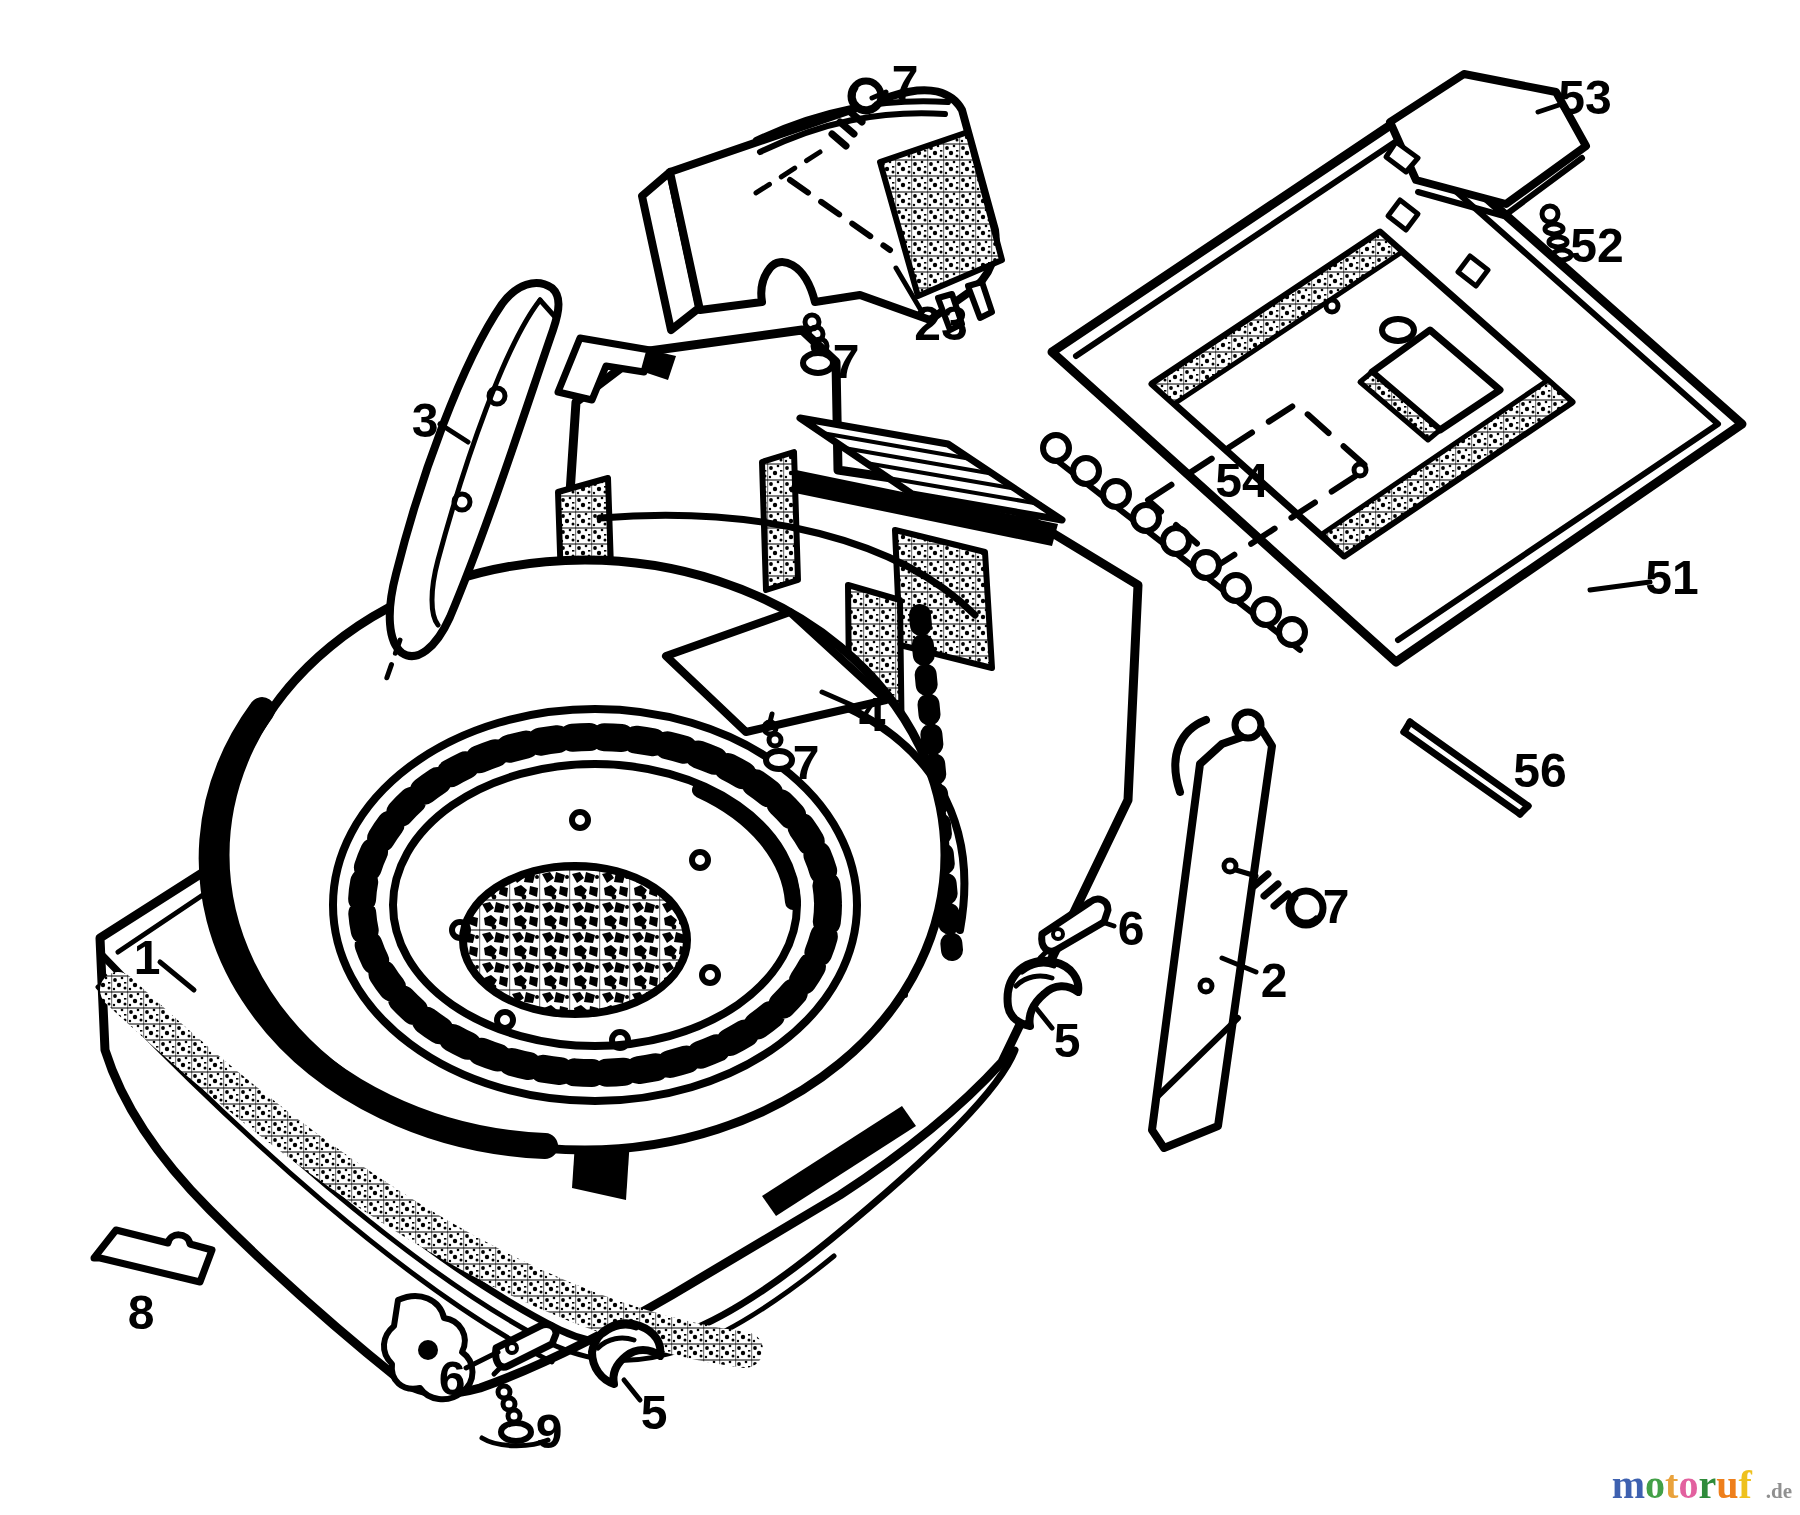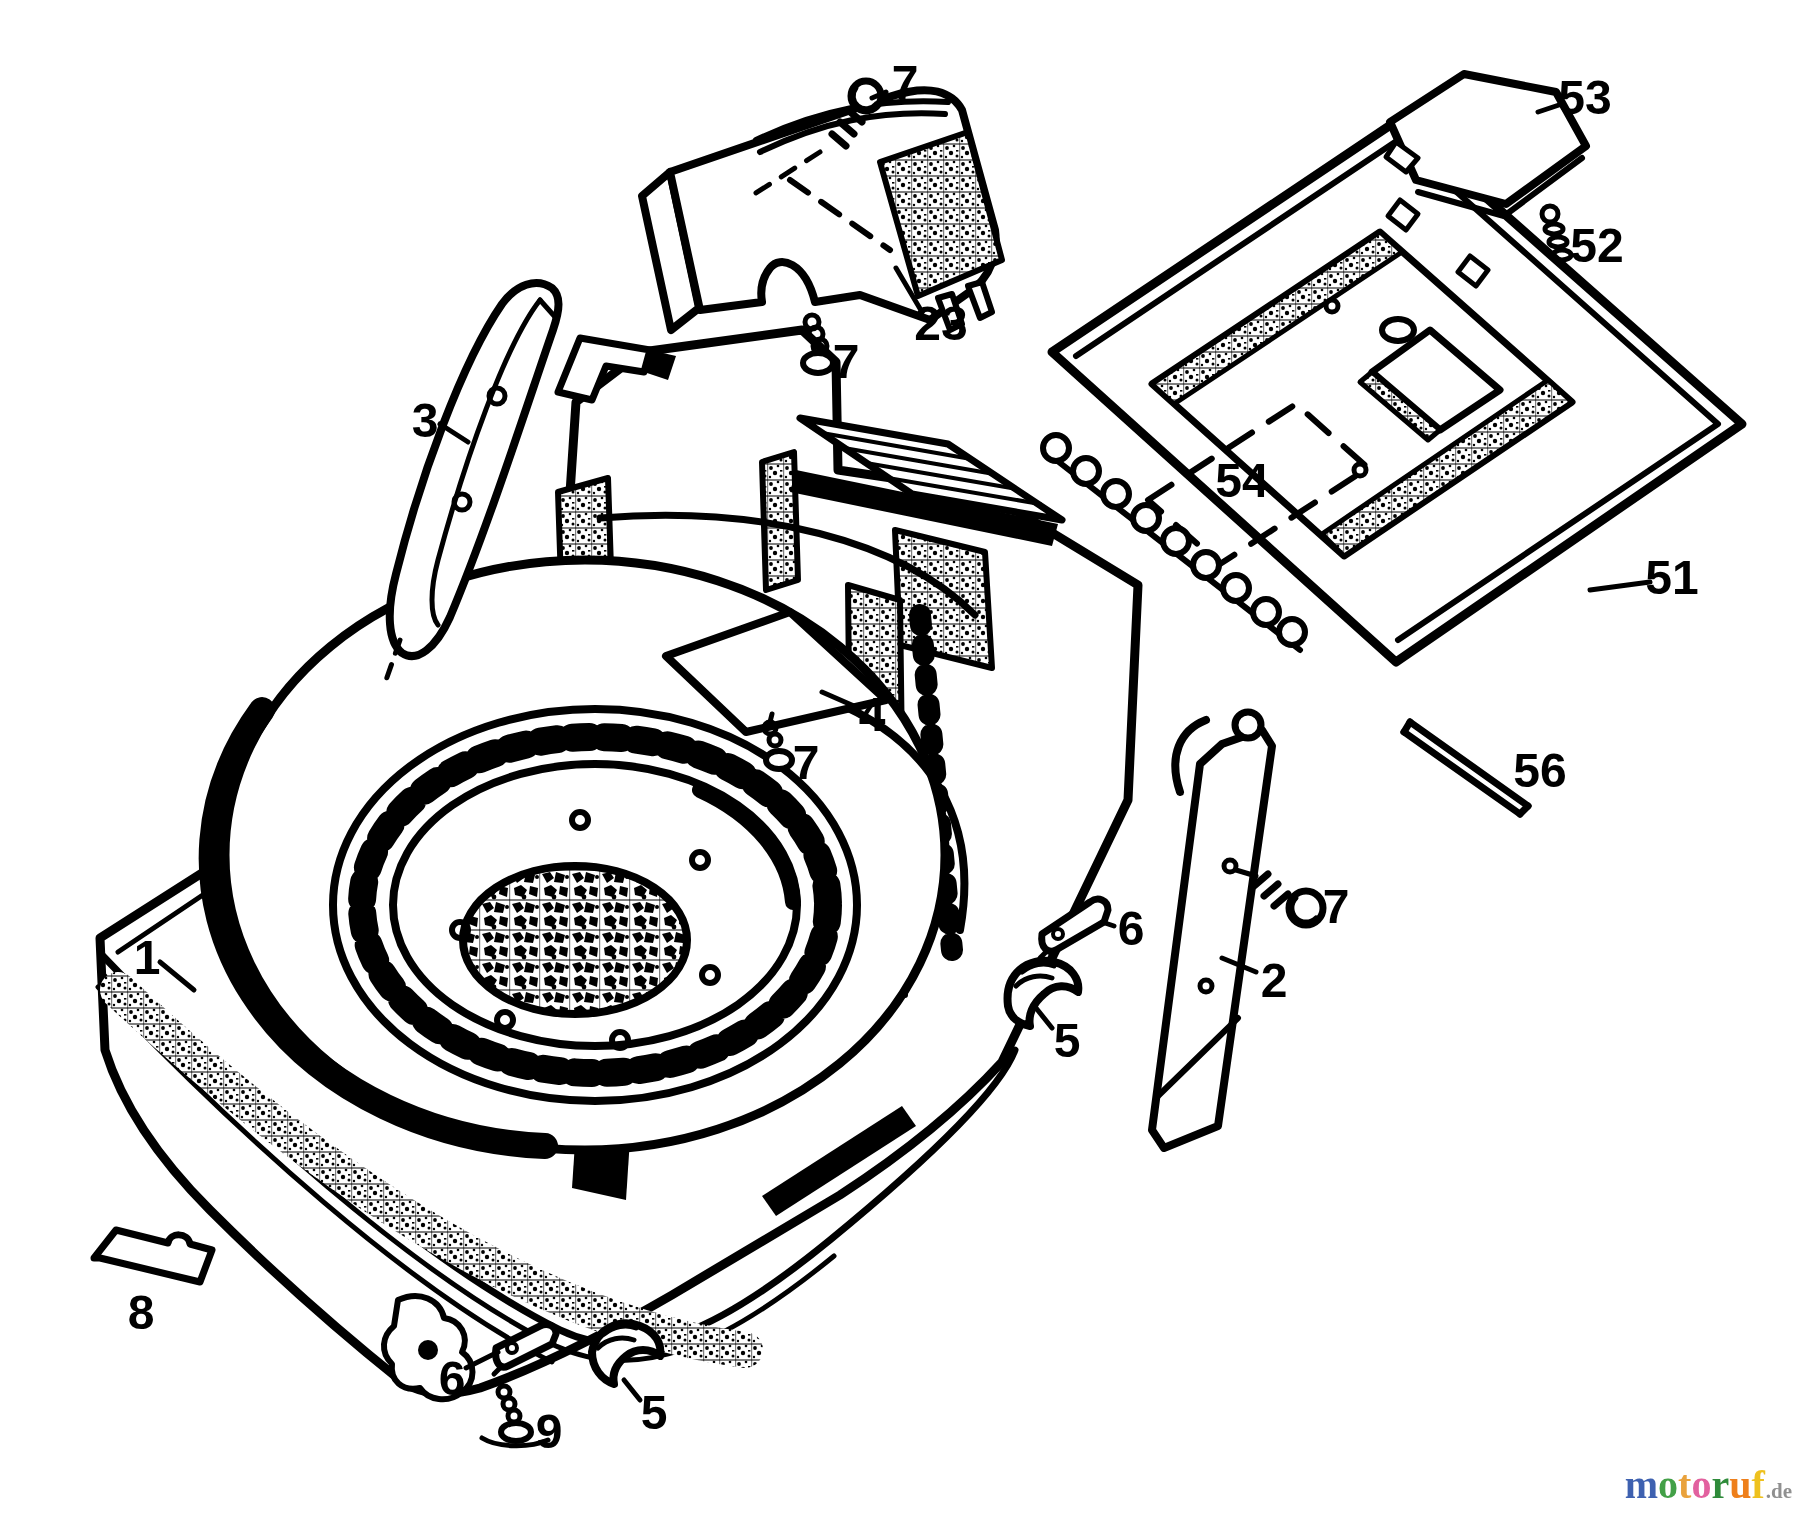--- a/index.html
+++ b/index.html
@@ -3,21 +3,21 @@
 <meta charset="utf-8">
 <style>
   html,body{margin:0;padding:0;background:#fff;}
   .page{position:relative;width:1800px;height:1515px;background:#fff;overflow:hidden;
         font-family:"Liberation Sans",sans-serif;}
   .diagram-svg{position:absolute;left:0;top:0;}
   .part-num{font-family:"Liberation Sans",sans-serif;font-weight:bold;font-size:48px;fill:#000;}
   .watermark{position:absolute;right:8px;bottom:10px;display:flex;align-items:baseline;
              font-family:"Liberation Serif",serif;font-weight:bold;text-decoration:none;}
   .watermark .wl{font-size:40px;line-height:1;}
-  .watermark .wsuf{font-size:21px;margin-left:1px;}
+  .watermark .wsuf{font-size:21px;margin-left:14px;}
 </style>
 </head>
 <body>
 
 <div class="page">
 
 <svg class="diagram-svg" width="1800" height="1515" viewBox="0 0 1800 1515" fill="none" stroke="#000" stroke-linecap="round" stroke-linejoin="round">
 
   <defs>
     <pattern id="stip" width="16" height="16" patternUnits="userSpaceOnUse">

